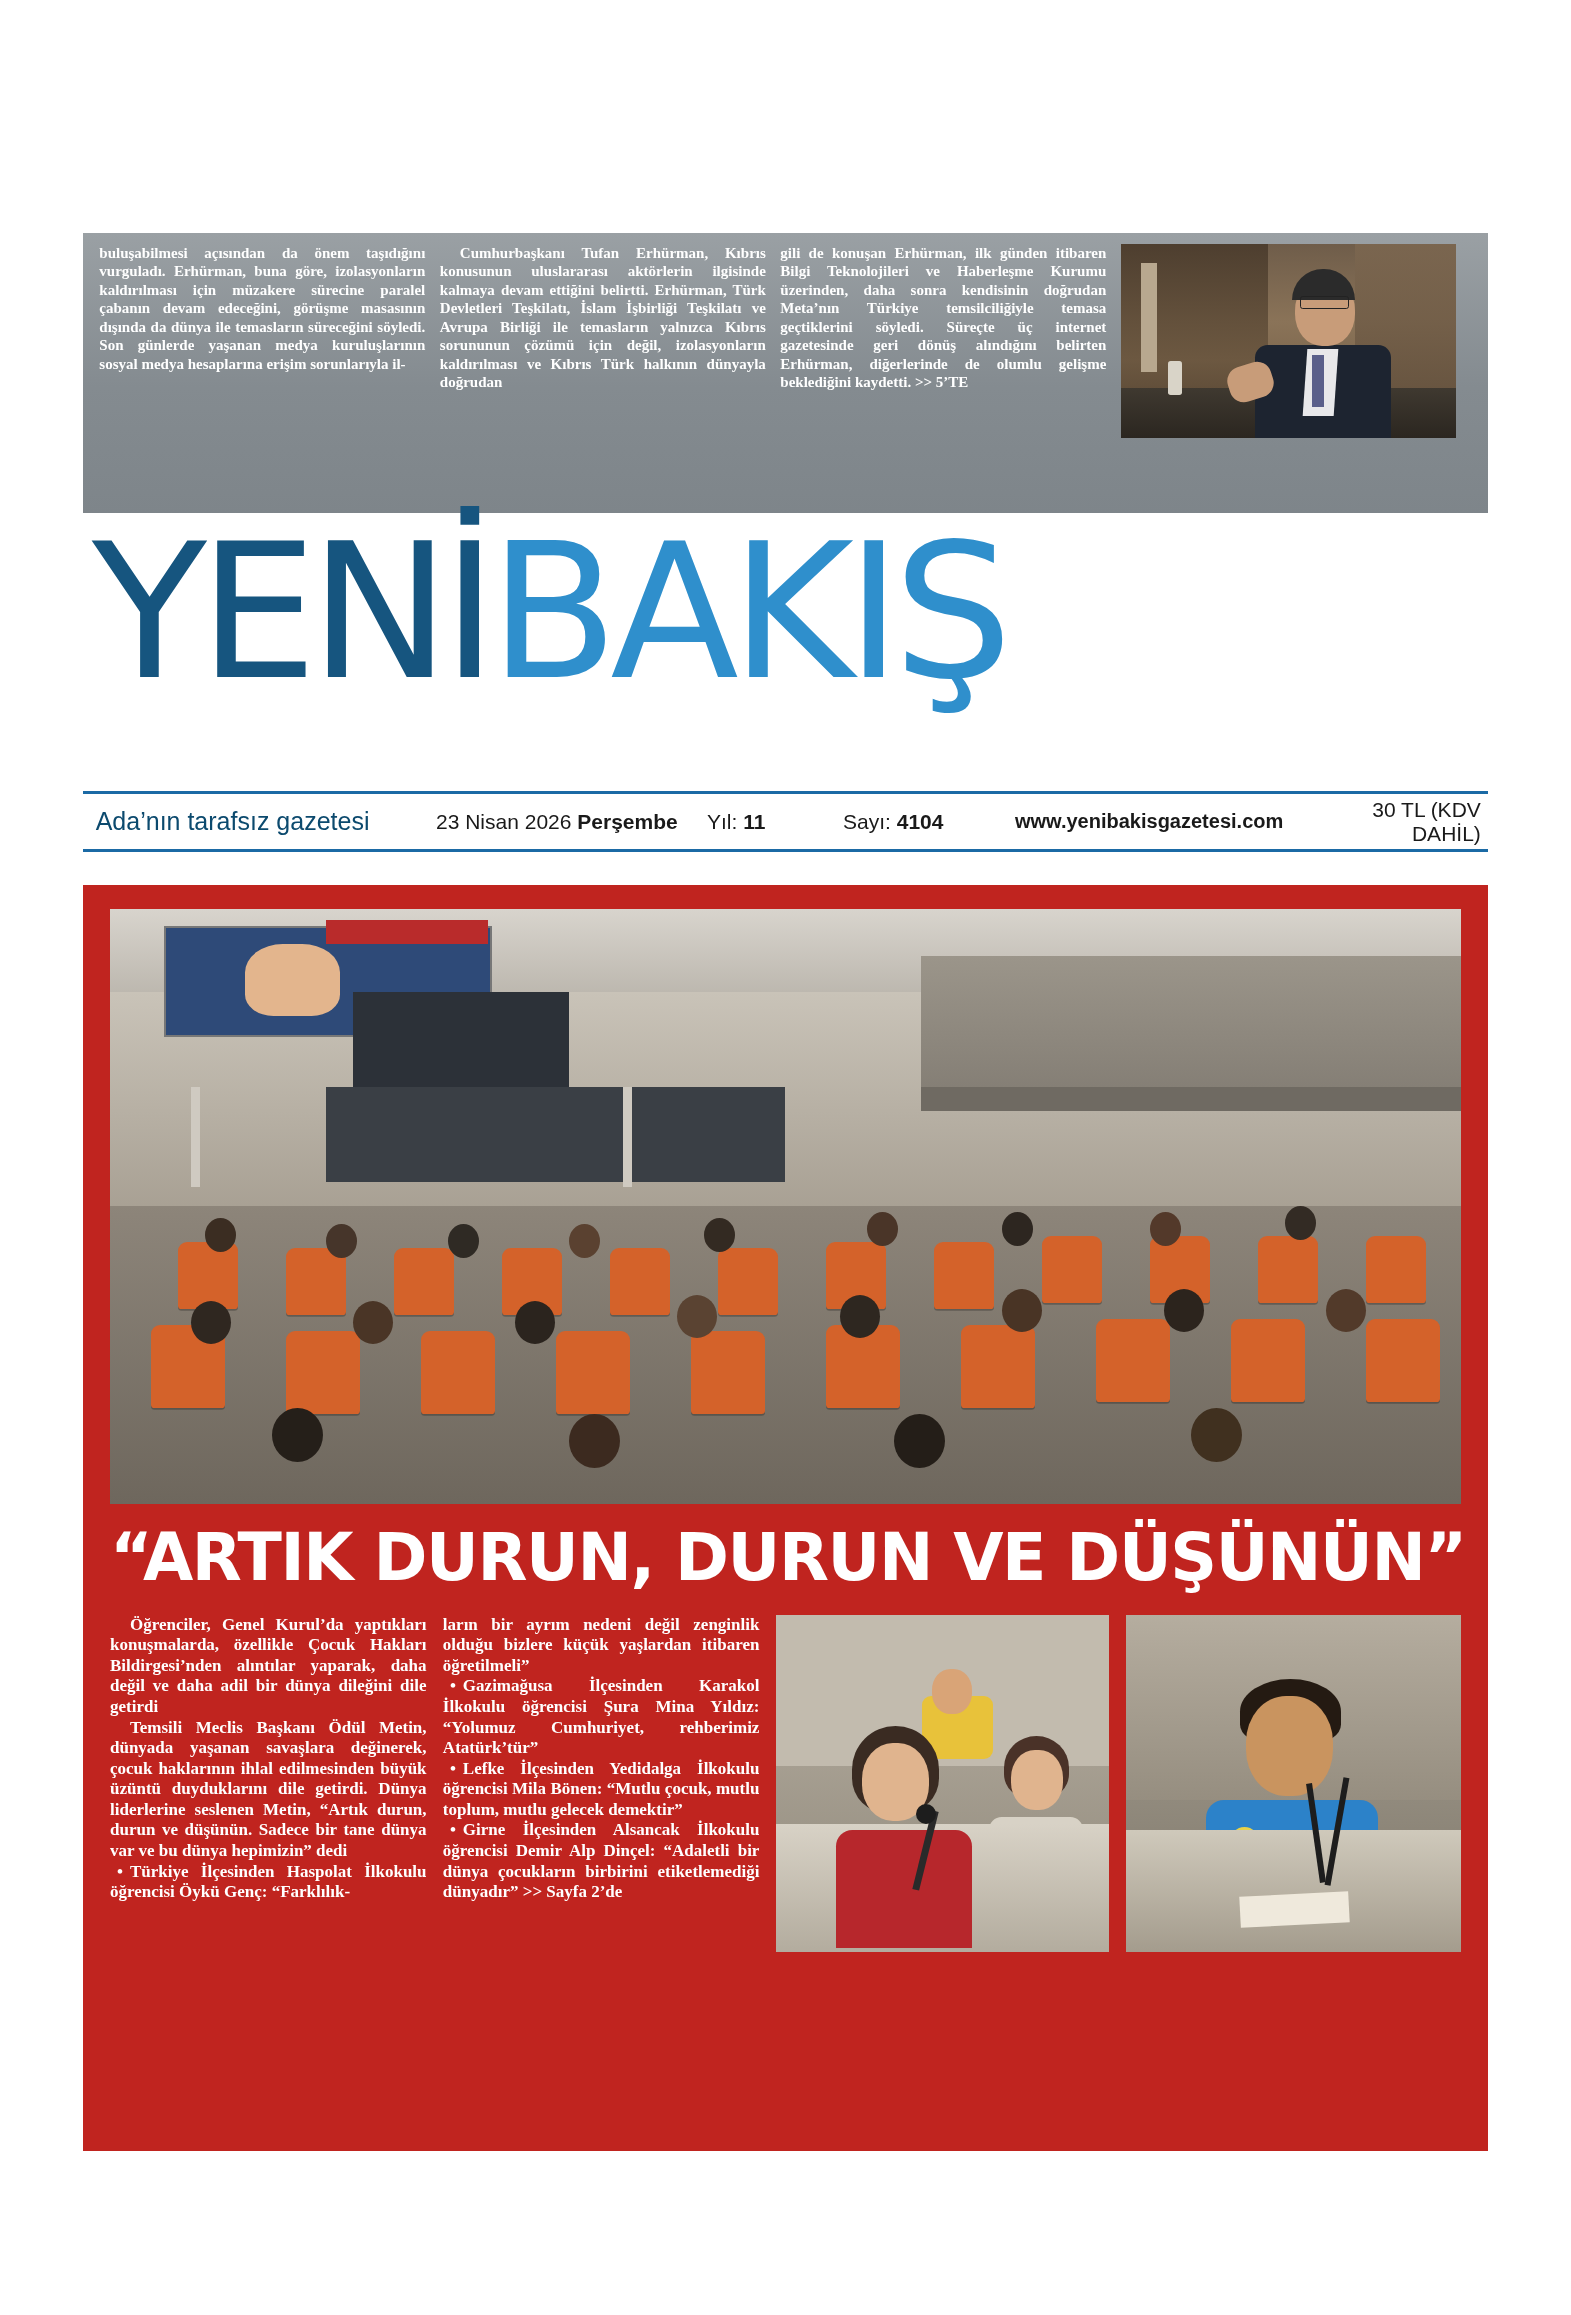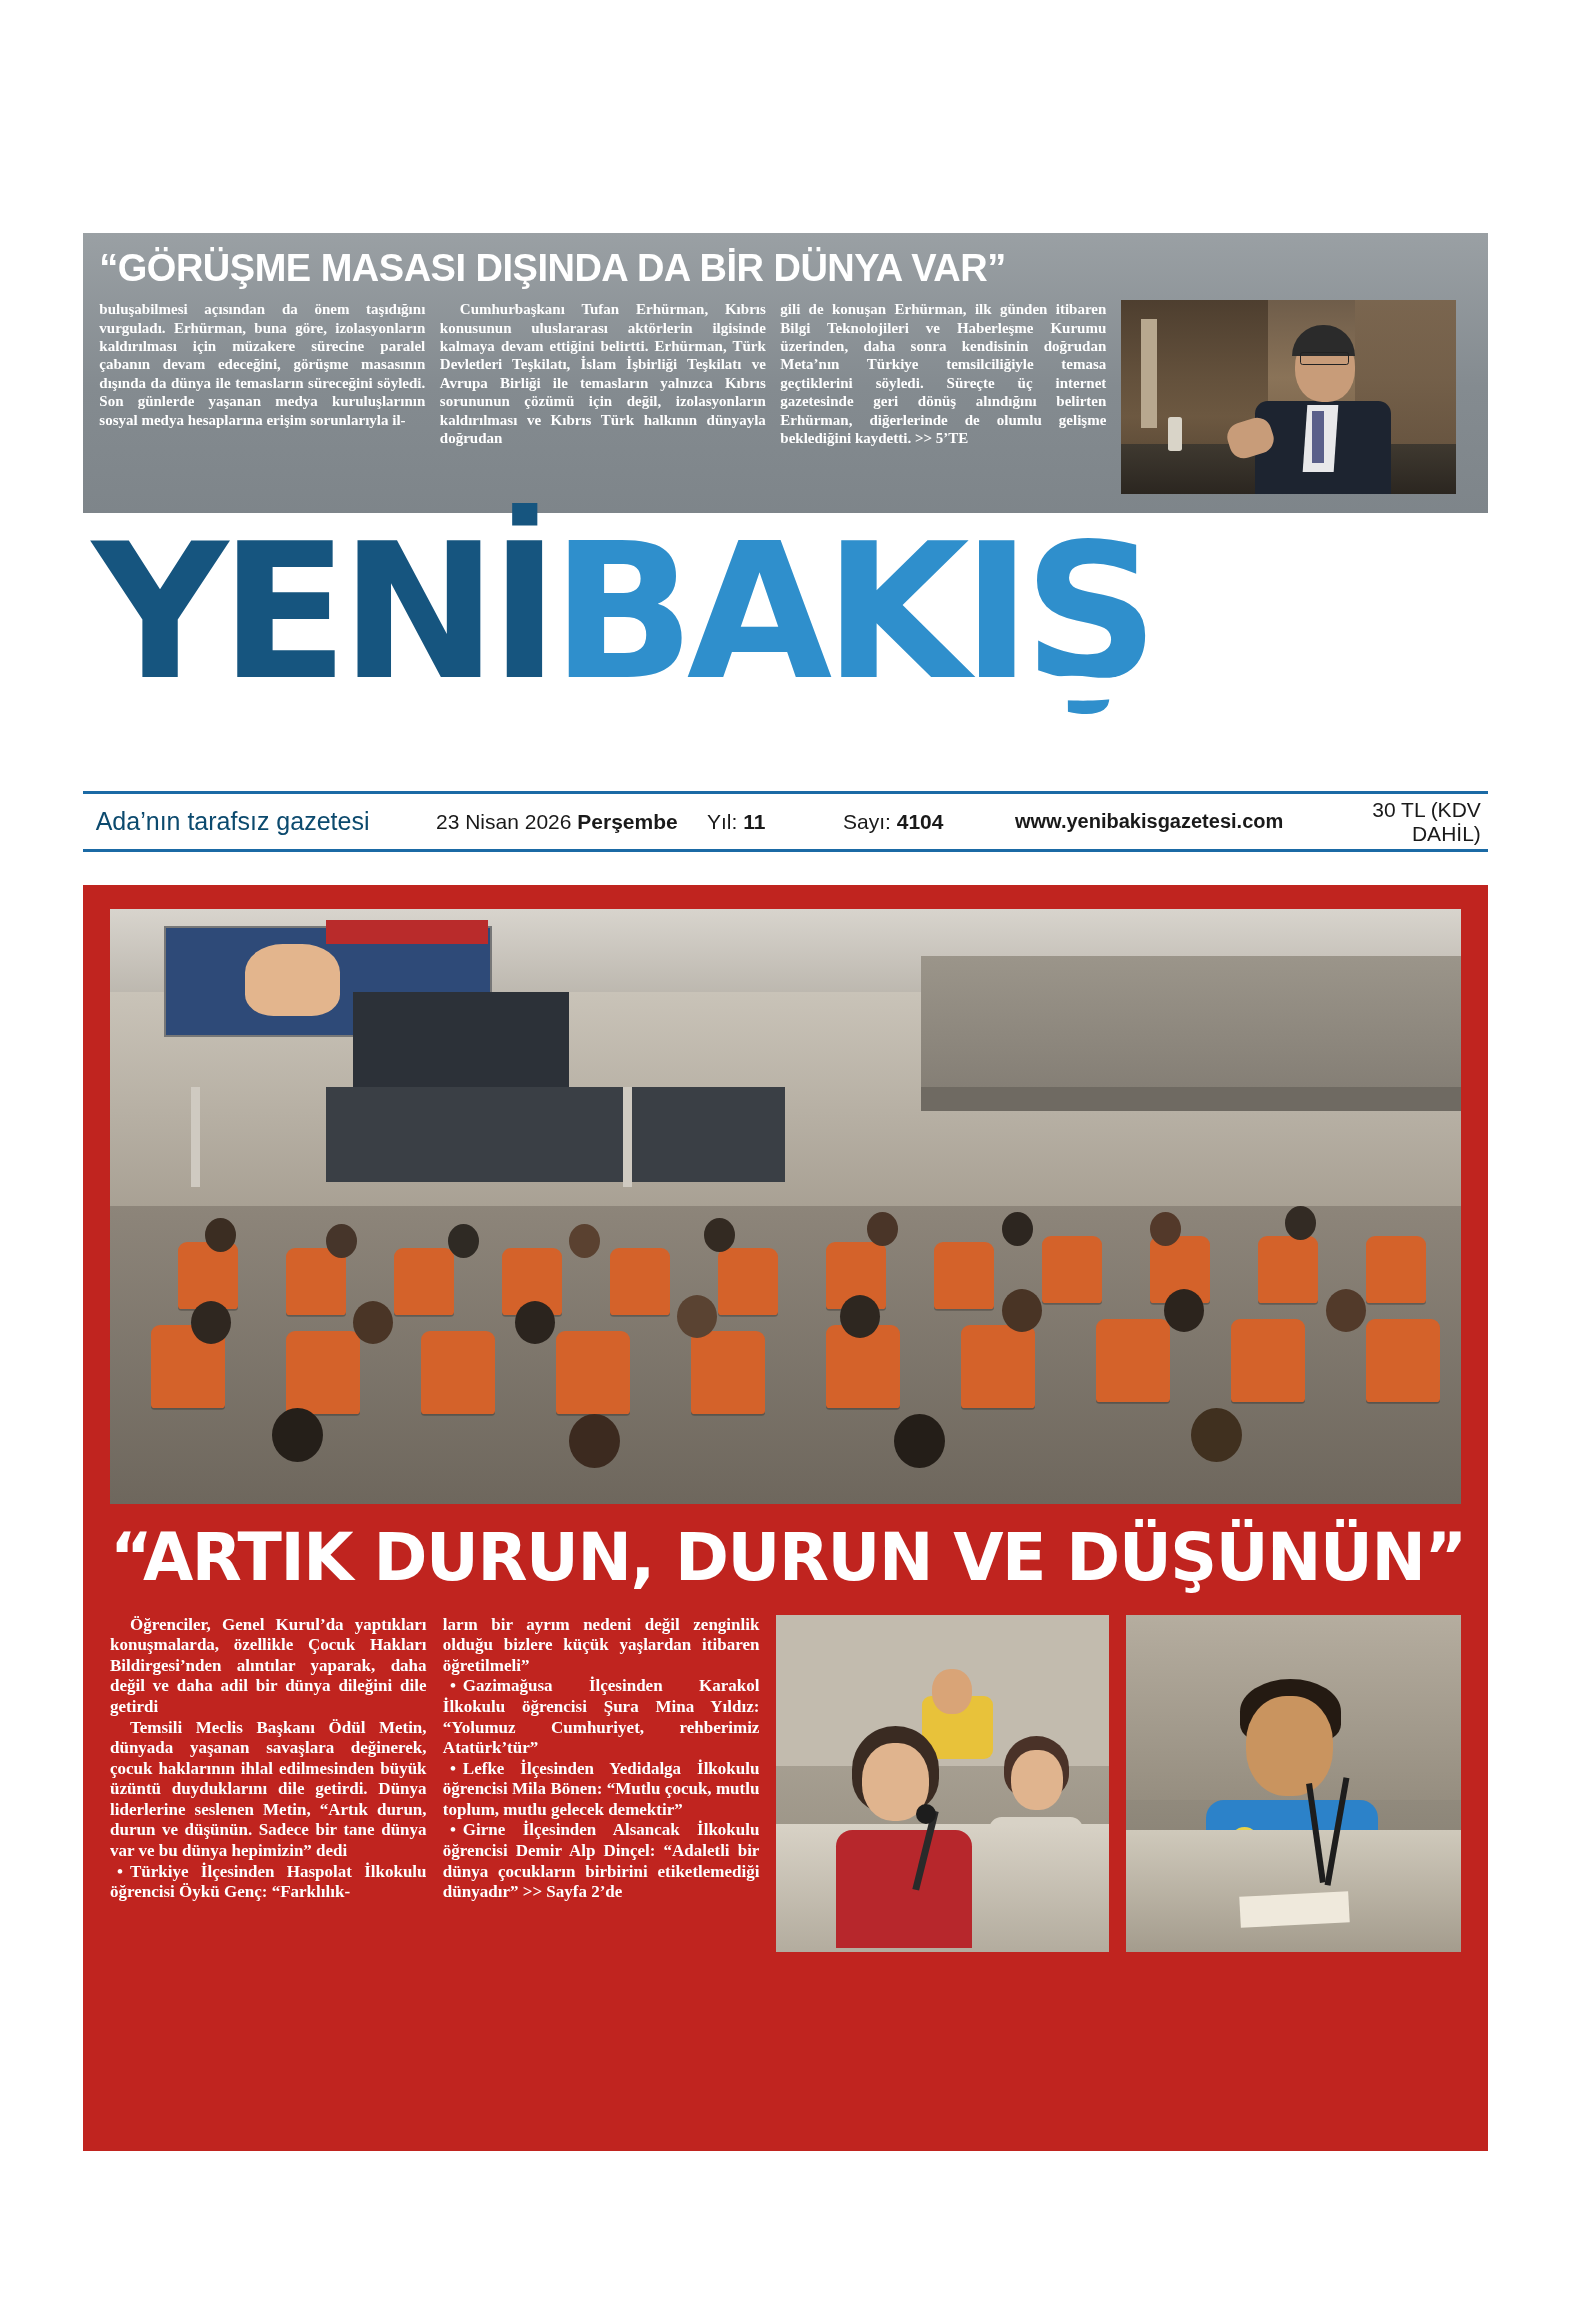--- a/index.html
+++ b/index.html
@@ -142,21 +142,21 @@
     left: 83px;
     top: 525px;
     width: 1405px;
     height: 271px;
   }
   .masthead-title {
     position: absolute;
     left: 9px;
     top: -7.2px;
     font-family: "DejaVu Sans", sans-serif;
-    font-weight: bold;
+    font-weight: normal;
     font-size: 188px;
     letter-spacing: -8.1px;
     line-height: 1;
     color: #1b6aa5;
     white-space: nowrap;
   }
   .masthead-title .dark { color: #16557f; }
   .masthead-title .lite { color: #2f8fcc; }
   
   .island {
@@ -319,21 +319,20 @@
   .b-mic { position:absolute; left:62%; top:48%; width:6.3px; height:109px; background:#1d1d1d; transform: rotate(10deg); }
   .b-mic2 { position:absolute; left:56%; top:50%; width:6.3px; height:100px; background:#1d1d1d; transform: rotate(-8deg); }
   .b-paper { position:absolute; left:34%; bottom:8%; width:109px; height:31px; background:#efe9dc; transform: rotate(-3deg); }
 </style>
 </head>
 <body>
 
 <div class="page">
 
   <div class="teaser">
-    <div class="teaser-headline">“GÖRÜŞME MASASI DIŞINDA DA BİR DÜNYA VAR”</div>
     <div class="teaser-body">
       <div class="teaser-col">
         <p>buluşabilmesi açısından da önem taşıdığını vurguladı. Erhürman, buna göre, izolasyonların kaldırılması için müzakere sürecine paralel çabanın devam edeceğini, görüşme masasının dışında da dünya ile temasların süreceğini söyledi. Son günlerde yaşanan medya kuruluşlarının sosyal medya hesaplarına erişim sorunlarıyla il-</p>
       </div>
       <div class="teaser-col">
         <p class="indent">Cumhurbaşkanı Tufan Erhürman, Kıbrıs konusunun uluslararası aktörlerin ilgisinde kalmaya devam ettiğini belirtti. Erhürman, Türk Devletleri Teşkilatı, İslam İşbirliği Teşkilatı ve Avrupa Birliği ile temasların yalnızca Kıbrıs sorununun çözümü için değil, izolasyonların kaldırılması ve Kıbrıs Türk halkının dünyayla doğrudan</p>
       </div>
       <div class="teaser-col">
         <p>gili de konuşan Erhürman, ilk günden itibaren Bilgi Teknolojileri ve Haberleşme Kurumu üzerinden, daha sonra kendisinin doğrudan Meta’nın Türkiye temsilciliğiyle temasa geçtiklerini söyledi. Süreçte üç internet gazetesinde geri dönüş alındığını belirten Erhürman, diğerlerinde de olumlu gelişme beklediğini kaydetti. &gt;&gt; 5’TE</p>
       </div>

